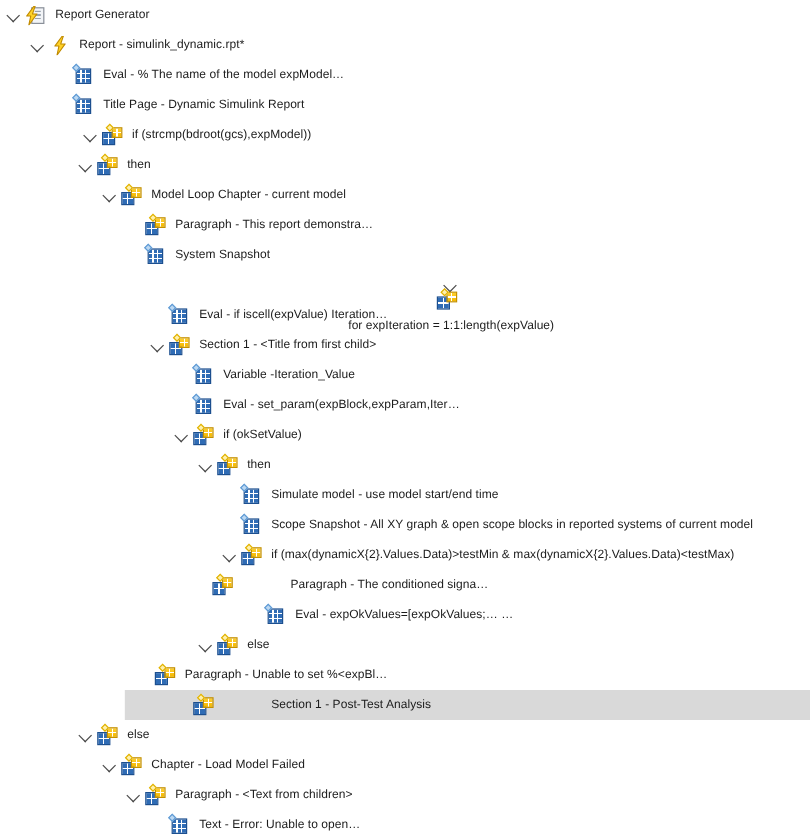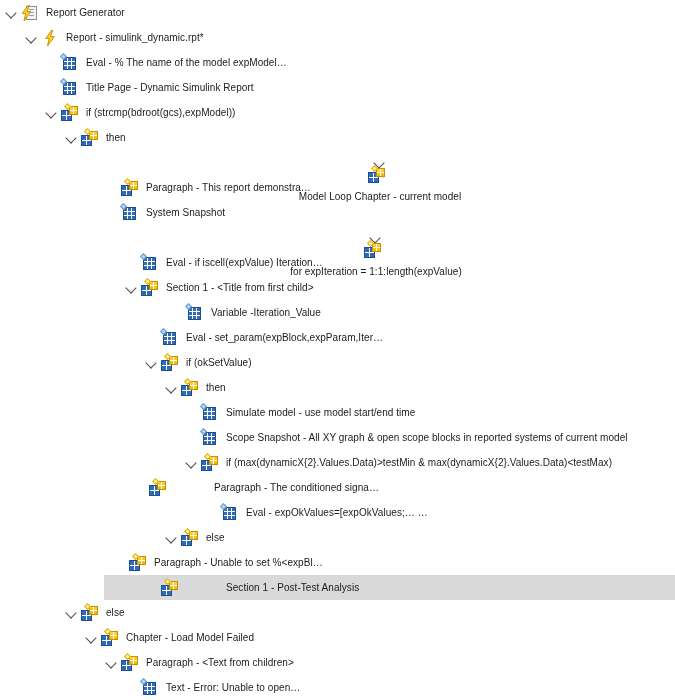--- a/index.html
+++ b/index.html
@@ -215,21 +215,21 @@
       <div class="rowinner" style="padding-left: 44px;">
         <span class="chev"></span>
         <span class="iconwrap">
           <span class="ic-grid"></span>
           <span class="ic-spark"></span>
         </span>
         <span class="label">Title Page - Dynamic Simulink Report</span>
       </div>
     </div>
     <div class="row">
-      <div class="rowinner" style="padding-left: 44px;">
+      <div class="rowinner" style="padding-left: 68px;">
         <span class="chev open"></span>
         <span class="iconwrap">
           <span class="ic-comp-grid"></span>
           <span class="ic-comp-yellow"></span>
           <span class="ic-comp-spark"></span>
         </span>
         <span class="label">if (strcmp(bdroot(gcs),expModel))</span>
       </div>
     </div>
     <div class="row">
@@ -237,21 +237,21 @@
         <span class="chev open"></span>
         <span class="iconwrap">
           <span class="ic-comp-grid"></span>
           <span class="ic-comp-yellow"></span>
           <span class="ic-comp-spark"></span>
         </span>
         <span class="label">then</span>
       </div>
     </div>
     <div class="row">
-      <div class="rowinner" style="padding-left: 84px; flex-direction: column;">
+      <div class="rowinner" style="padding-left: 84px;">
         <span class="chev open"></span>
         <span class="iconwrap">
           <span class="ic-comp-grid"></span>
           <span class="ic-comp-yellow"></span>
           <span class="ic-comp-spark"></span>
         </span>
         <span class="label">Model Loop Chapter - current model</span>
       </div>
     </div>
     <div class="row">
@@ -301,21 +301,21 @@
         <span class="chev open"></span>
         <span class="iconwrap">
           <span class="ic-comp-grid"></span>
           <span class="ic-comp-yellow"></span>
           <span class="ic-comp-spark"></span>
         </span>
         <span class="label">Section 1 - &lt;Title from first child&gt;</span>
       </div>
     </div>
     <div class="row">
-      <div class="rowinner" style="padding-left: 144px; margin-left: 25px;">
+      <div class="rowinner" style="padding-left: 144px;">
         <span class="chev"></span>
         <span class="iconwrap">
           <span class="ic-grid"></span>
           <span class="ic-spark"></span>
         </span>
         <span class="label">Variable -Iteration_Value</span>
       </div>
     </div>
     <div class="row">
       <div class="rowinner" style="padding-left: 144px;">
@@ -374,21 +374,21 @@
         <span class="chev open"></span>
         <span class="iconwrap">
           <span class="ic-comp-grid"></span>
           <span class="ic-comp-yellow"></span>
           <span class="ic-comp-spark"></span>
         </span>
         <span class="label">if (max(dynamicX{2}.Values.Data)&gt;testMin &amp; max(dynamicX{2}.Values.Data)&lt;testMax)</span>
       </div>
     </div>
     <div class="row">
-      <div class="rowinner" style="padding-left: 92px; gap: 40px;">
+      <div class="rowinner" style="padding-left: 120px; gap: 40px;">
         <span class="chev"></span>
         <span class="iconwrap">
           <span class="ic-comp-grid"></span>
           <span class="ic-comp-yellow"></span>
           <span class="ic-comp-spark"></span>
         </span>
         <span class="label">Paragraph - The conditioned signa…</span>
       </div>
     </div>
     <div class="row">

